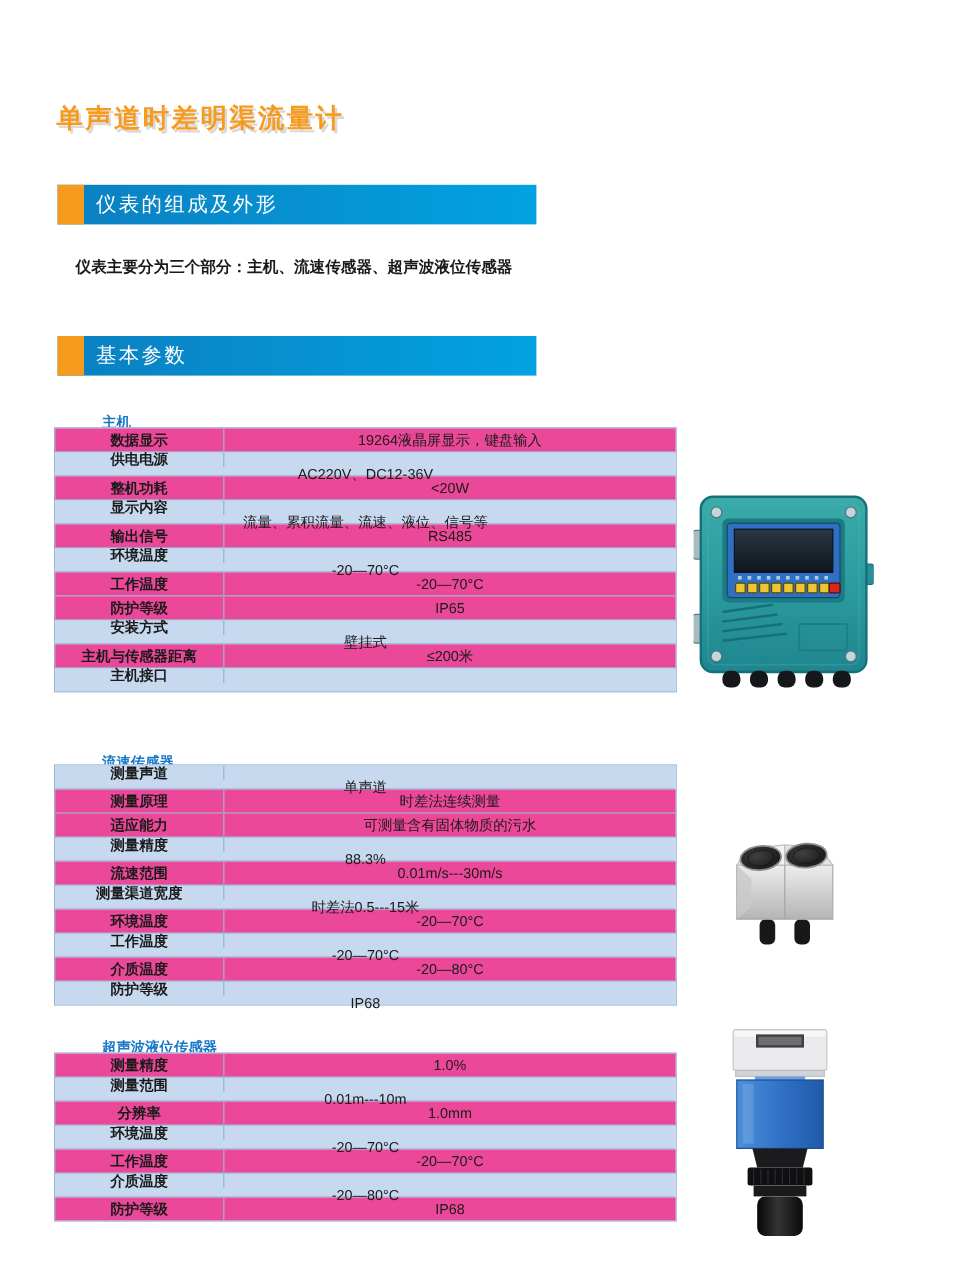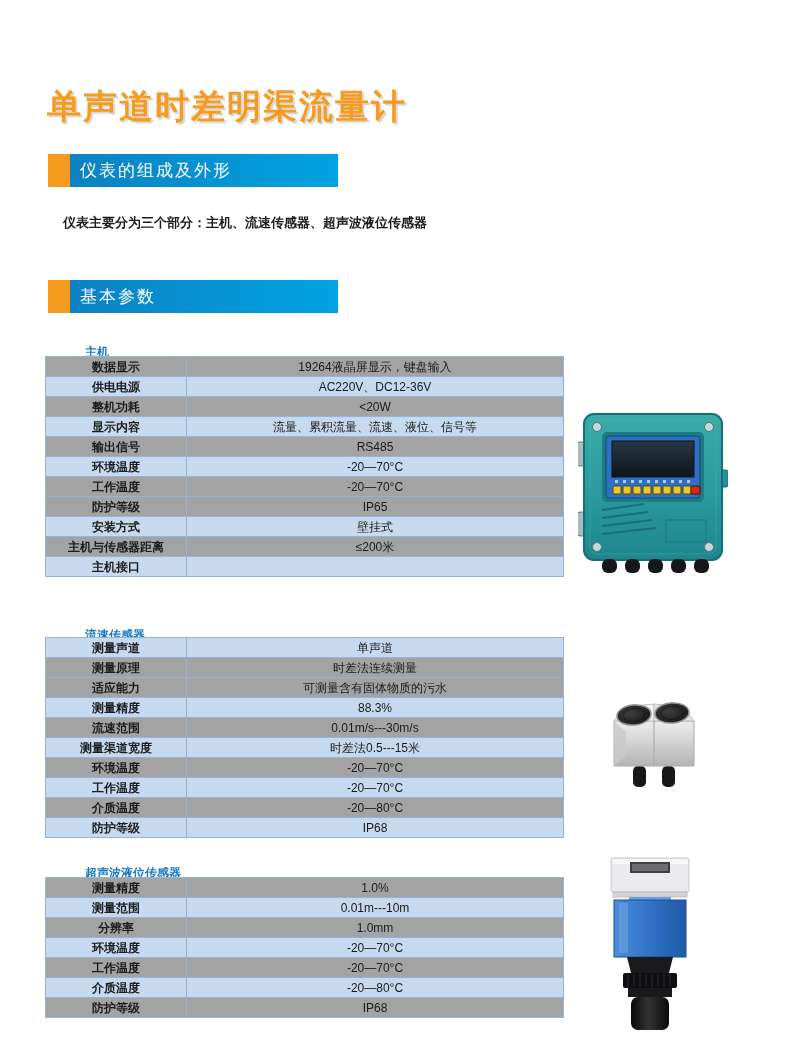--- a/index.html
+++ b/index.html
@@ -2,42 +2,42 @@
 <html style="--accent-orange: #F79B1E; --bar-blue-start: #0B7FC0; --bar-blue-end: #02A2E2; --section-title-blue: #1878C8; --table-alt-row: #C6D9EE; --table-border: #95B3D7; --device-teal: #2A9A9E; --device-blue: #2F6FC4;"><head>
 <meta charset="utf-8">
 <style>
   html,body{margin:0;padding:0;background:#ffffff;}
   .page{
     position:relative;width:800px;height:1057px;background:#fff;overflow:hidden;
     font-family:"Liberation Sans","DejaVu Sans",sans-serif;color:#1a1a1a;
   }
   .page-title{
     position:absolute;left:47px;top:84px;margin:0;
-    font-size:34px;font-weight:bold;letter-spacing:2px;
+    font-size:22px;font-weight:bold;letter-spacing:2px;
     color:var(--accent-orange,#F79B1E);
     text-shadow:2px 2px 0 rgba(185,185,185,.55);
   }
   .section-bar{
-    position:absolute;left:48px;width:290px;height:33px;
+    position:absolute;left:48px;width:399px;height:33px;
     background:linear-gradient(90deg,var(--bar-blue-start,#0B7FC0) 0%,var(--bar-blue-end,#02A2E2) 100%);
   }
   .bar-accent{position:absolute;left:0;top:0;width:22px;height:33px;background:var(--accent-orange,#F79B1E);}
   .bar-label{
     position:absolute;left:32px;top:0;line-height:33px;white-space:nowrap;
     font-size:17px;letter-spacing:2px;color:#ffffff;
   }
   .intro{position:absolute;left:63px;top:214px;margin:0;font-size:13px;font-weight:bold;white-space:nowrap;}
   .tbl-title{position:absolute;left:69px;margin:16px;font-size:12px;font-weight:bold;color:var(--section-title-blue,#1878C8);white-space:nowrap;}
   .ptable{
     position:absolute;left:45px;width:517px;background:#fff;
     border:1px solid var(--table-border,#95B3D7);
   }
-  .trow{display:flex;height:19px;border-bottom:1px solid var(--table-border,#95B3D7);background:#a3a3a3;}
+  .trow{display:flex;height:19px;border-bottom:1px solid var(--table-border,#95B3D7);background:#ec4899;}
   .trow:last-child{border-bottom:none;}
-  .trow.alt{background:var(--table-alt-row,#C6D9EE);}
+  .trow.alt{background:var(--table-alt-row,#C6D9EE);flex-direction:column;}
   .tcell{display:flex;align-items:center;justify-content:center;font-size:12px;line-height:1;white-space:nowrap;}
   .tlabel{width:140px;border-right:1px solid var(--table-border,#95B3D7);font-weight:bold;}
   .tvalue{flex:1;}
   .figure{position:absolute;margin:0;}
 </style>
 </head>
 <body>
 
 <div class="page">
 

